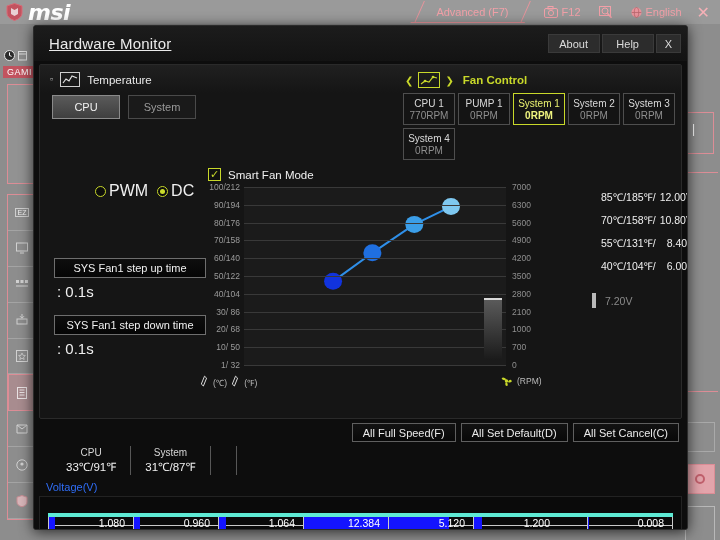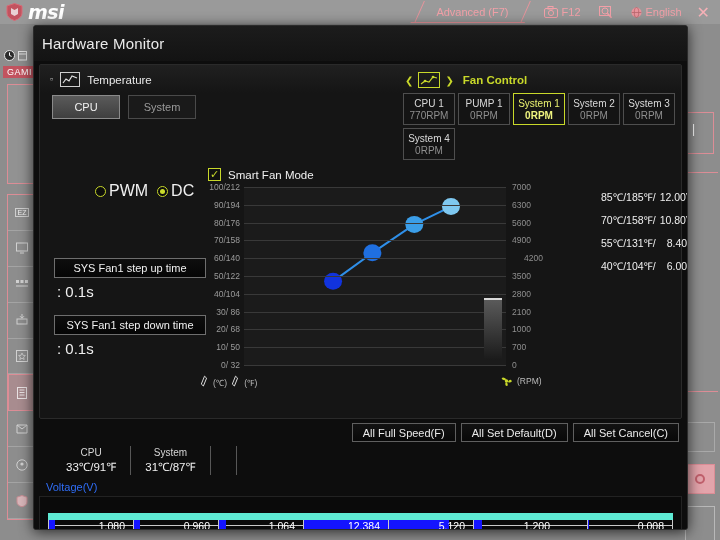--- a/index.html
+++ b/index.html
@@ -19,21 +19,21 @@
     display: flex; align-items: center;
   }
   .msi-logo-wrap { display: flex; align-items: center; gap: 5px; padding-left: 6px; }
   .msi-shield {
     width: 17px; height: 18px; position: relative;
   }
   .msi-shield svg { display: block; }
   .msi-word {
     font-family: "DejaVu Sans", sans-serif;
     font-weight: bold; font-style: italic;
-    font-size: 19px; color: #ffffff; letter-spacing: -0.5px;
+    font-size: 22px; color: #ffffff; letter-spacing: -0.5px;
   }
   .click-bios {
     font-family: "Liberation Sans", sans-serif;
     font-size: 14px; color: #efefef; letter-spacing: 3.2px;
     margin-left: 7px; font-weight: 500;
   }
   .topbar-right {
     margin-left: auto; display: flex; align-items: center; height: 40px;
   }
   .adv-btn {
@@ -124,21 +124,21 @@
     border-radius: 3px;
     box-shadow: 0 2px 14px rgba(0,0,0,.7);
     overflow: hidden;
   }
   .modal-head {
     position: relative; height: 35px;
     background: linear-gradient(180deg,#1c1c1c 0%, #131313 100%);
     display: flex; align-items: center;
   }
   .modal-title {
-    color: #eaeaea; font-size: 15px; padding-left: 8px; letter-spacing: .2px;
+    color: #eaeaea; font-size: 15px; padding-left: 15px; letter-spacing: .2px; text-decoration: underline;
   }
   .head-btns { margin-left: auto; display: flex; gap: 2px; padding-right: 6px; }
   .hbtn {
     background: #2c2c2c; color: #dcdcdc; font-size: 11px;
     height: 19px; min-width: 52px; padding: 0 8px;
     display: flex; align-items: center; justify-content: center;
     border: 1px solid #3a3a3a; cursor: pointer;
   }
   .hbtn.x { min-width: 20px; }
 
@@ -310,21 +310,21 @@
   .volt-title {
     position: absolute; left: 12px; top: 420px;
     color: #2f6df6; font-size: 11px;
   }
   .volt-panel {
     position: absolute; left: 5px; top: 435px; right: 5px; height: 58px;
     background: #0a0a0a; border: 1px solid #222;
   }
   .volt-rail {
     position: absolute; left: 8px; top: 16px; right: 8px; height: 13px;
-    border-top: 7px solid #5eead4; border-bottom: 1px solid #c9c9c9;
+    border-top: 4px solid #5eead4; border-bottom: 1px solid #c9c9c9;
     display: flex;
   }
   .vseg {
     position: relative; height: 13px; border-left: 1px solid #c9c9c9;
   }
   .vseg:last-child { border-right: 1px solid #c9c9c9; }
   .vfill { position: absolute; left: 0; top: 0; height: 13px; background: #1414ff; }
   .vnum {
     position: absolute; right: 8px; top: 0; height: 13px; line-height: 13px;
     color: #fff; font-size: 10.5px;
@@ -470,20 +470,25 @@
           <i></i>
         </div>
       <div class="bg-rbox5"></div>
     </div>
   </div>
 
   <div class="modal">
 
     <div class="modal-head">
       <div class="modal-title">Hardware Monitor</div>
+      <div class="head-btns">
+        <div class="hbtn">About</div>
+        <div class="hbtn">Help</div>
+        <div class="hbtn x">X</div>
+      </div>
     </div>
 
     <div class="modal-body">
 
       <div class="upper">
 
         <div class="temp-head">
           <span class="tcollapse">▫</span>
           <span class="sec-icon">
             <svg width="16" height="11" viewBox="0 0 16 11">
@@ -562,21 +567,21 @@
               <div class="ylab" style="top: 0px;">100/212</div>
               <div class="ylab" style="top: 17.8px;">90/194</div>
               <div class="ylab" style="top: 35.6px;">80/176</div>
               <div class="ylab" style="top: 53.4px;">70/158</div>
               <div class="ylab" style="top: 71.2px;">60/140</div>
               <div class="ylab" style="top: 89px;">50/122</div>
               <div class="ylab" style="top: 106.8px;">40/104</div>
               <div class="ylab" style="top: 124.6px; margin-left: 31px;">30/ 86</div>
               <div class="ylab" style="top: 142.4px;">20/ 68</div>
               <div class="ylab" style="top: 160.2px;">10/ 50</div>
-              <div class="ylab" style="top: 178px;">0/ 32</div>
+              <div class="ylab" style="top: 178px;">1/ 32</div>
             </div>
           <div class="plot" id="plot">
             <svg id="curve" width="262" height="178" style="position:absolute;left:0;top:0;">
                 <polyline points="89.08000000000001,94.34 128.38,65.86 170.3,37.379999999999995 206.98000000000002,19.579999999999984" fill="none" stroke="#2f8fe8" stroke-width="2"></polyline>
                 <ellipse cx="89.08000000000001" cy="94.34" rx="9" ry="8.5" fill="#1133dd"></ellipse>
                 <ellipse cx="128.38" cy="65.86" rx="9" ry="8.5" fill="#1f6fe0"></ellipse>
                 <ellipse cx="170.3" cy="37.379999999999995" rx="9" ry="8.5" fill="#3b9ee8"></ellipse>
                 <ellipse cx="206.98000000000002" cy="19.579999999999984" rx="9" ry="8.5" fill="#7ec8f0"></ellipse>
               </svg>
           <div class="gl" style="top: 0px;"></div>
@@ -590,21 +595,21 @@
               <div class="gl" style="top: 142.4px;"></div>
               <div class="gl" style="top: 160.2px;"></div>
               <div class="gl" style="top: 178px;"></div>
               <div class="rpmslider" style="left: 240px; top: 111px; height: 62px;"></div>
             </div>
           <div class="rlabels" id="rlabels">
               <div class="rlab" style="top: 0px;">7000</div>
               <div class="rlab" style="top: 17.8px;">6300</div>
               <div class="rlab" style="top: 35.6px;">5600</div>
               <div class="rlab" style="top: 53.4px;">4900</div>
-              <div class="rlab" style="top: 71.2px; margin-left: 12px;">4200</div>
+              <div class="rlab" style="top: 71.2px;">4200</div>
               <div class="rlab" style="top: 89px;">3500</div>
               <div class="rlab" style="top: 106.8px;">2800</div>
               <div class="rlab" style="top: 124.6px;">2100</div>
               <div class="rlab" style="top: 142.4px;">1000</div>
               <div class="rlab" style="top: 160.2px;">700</div>
               <div class="rlab" style="top: 178px;">0</div>
             </div>
 
           <div class="axis-foot">
             <svg class="thermo" viewBox="0 0 9 14">
@@ -643,20 +648,24 @@
             <span class="swatch" style="background:#1f6fe0"></span>
             <span class="ltxt">55℃/131℉/</span>
             <span class="ltxt" style="margin-left:11px">8.40V</span>
           </div>
           <div class="lrow">
             <span class="swatch" style="background:#1133dd"></span>
             <span class="ltxt">40℃/104℉/</span>
             <span class="ltxt" style="margin-left:11px">6.00V</span>
           </div>
           <div class="legend-gap"></div>
+          <div class="lrow dim">
+            <span class="swatch" style="background:#b9b9b9"></span>
+            <span class="ltxt">7.20V</span>
+          </div>
         </div>
       </div>
 
       <div class="actions">
         <div class="abtn">All Full Speed(F)</div>
         <div class="abtn">All Set Default(D)</div>
         <div class="abtn">All Set Cancel(C)</div>
       </div>
 
       <div class="temps">

